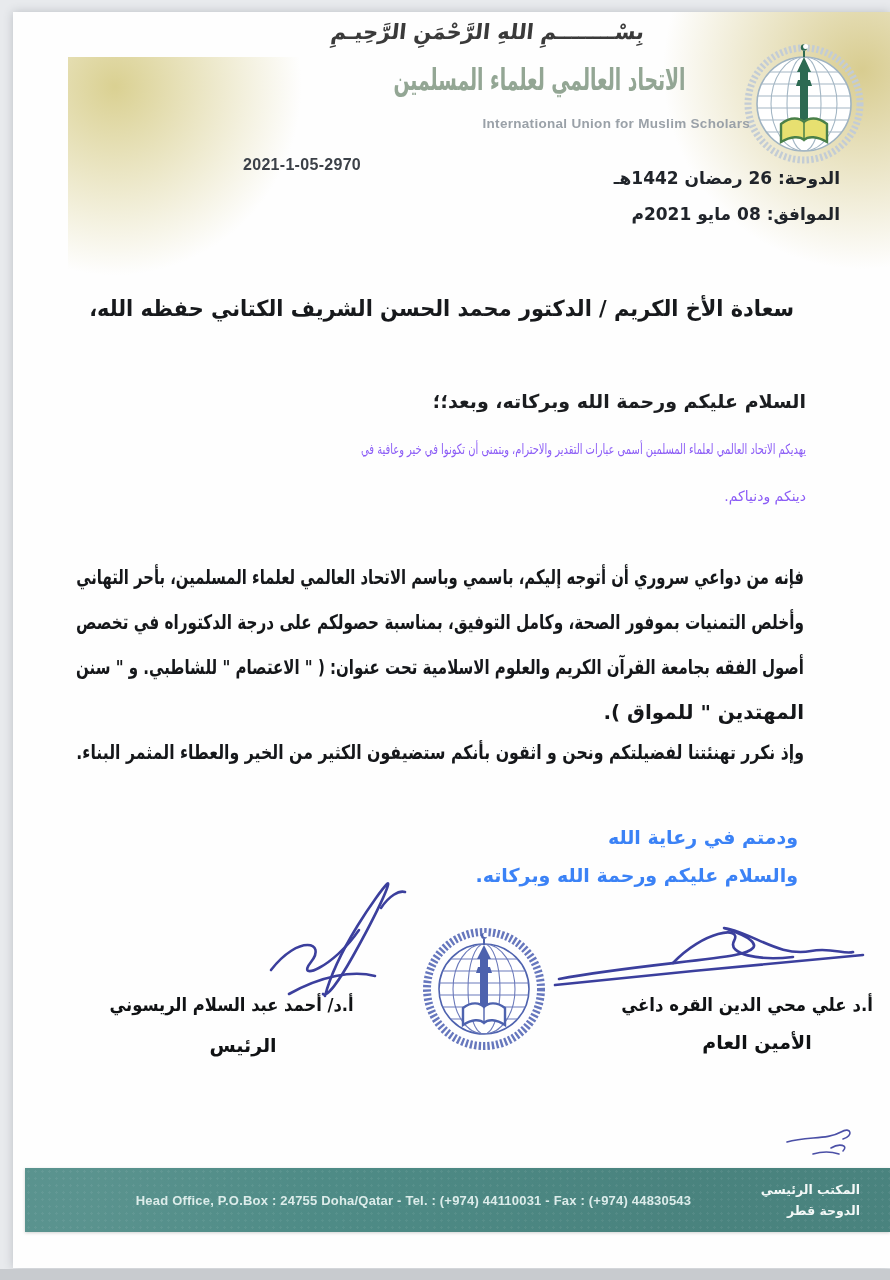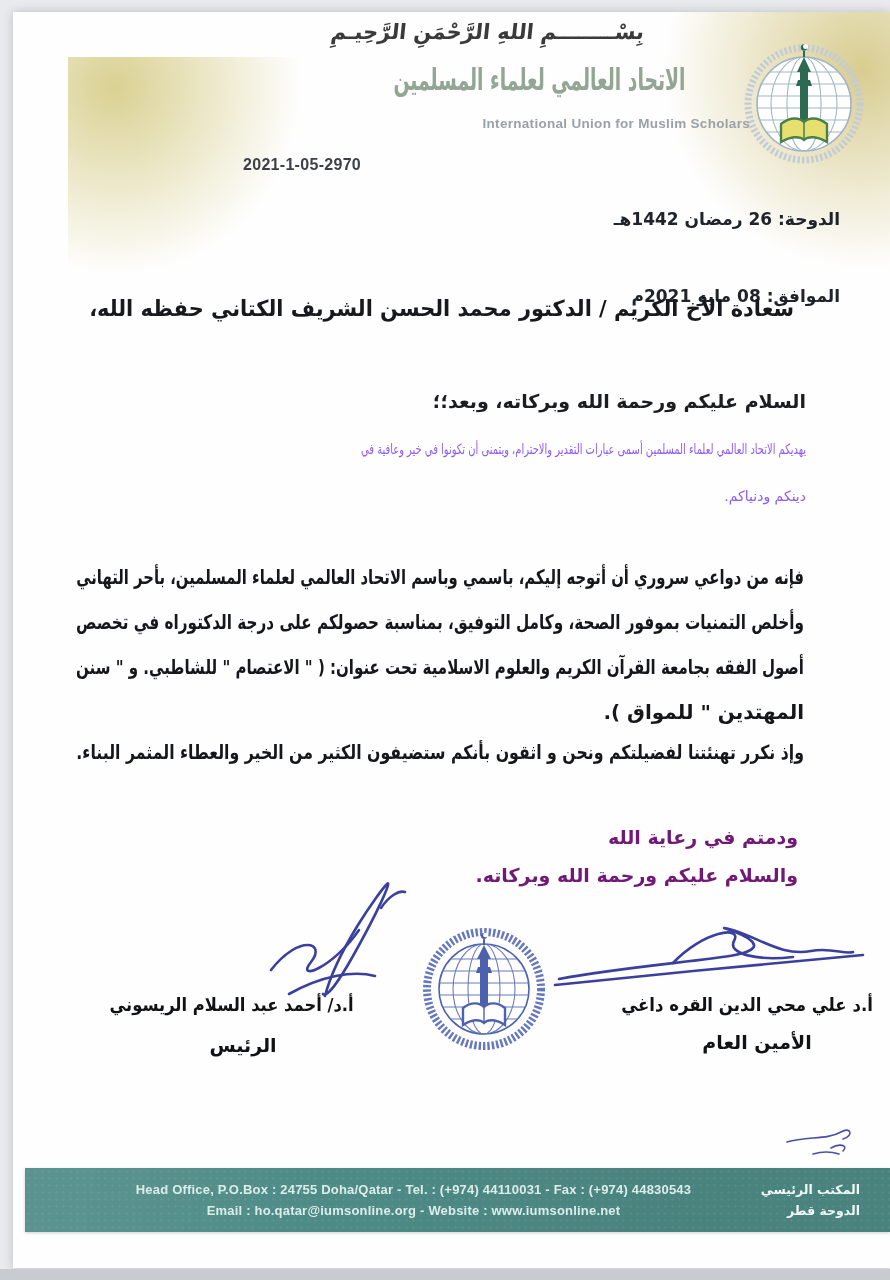--- a/index.html
+++ b/index.html
@@ -27,37 +27,37 @@
     white-space:nowrap; transform:skewX(-6deg); }
 
   .org-ar { right:150px; top:50px; width:292px; text-align:center; white-space:nowrap;
     font-size:30px; font-weight:bold; color:#93a694; text-shadow:0 0 1px #eef2ee; }
   .org-en { right:140px; top:104px; width:312px; text-align:right; white-space:nowrap;
     font-family:"Liberation Sans", sans-serif; font-size:13.5px; font-weight:bold;
     color:#9aa1a8; letter-spacing:.3px; }
 
   .dates { right:50px; top:148px; text-align:right; font-size:17px; font-weight:bold;
     color:#20242a; line-height:36px; }
-  .dates div { white-space:nowrap;margin-top:41px; }
+  .dates div { white-space:nowrap; }
   .refnum { left:230px; top:144px; font-family:"Liberation Sans", sans-serif;
     font-size:16px; font-weight:bold; color:#3c4148; letter-spacing:.3px; }
 
   .salutation { right:96px; top:284px; width:705px; display:flex; direction:rtl;
     gap:52px; font-size:22px; font-weight:bold; color:#17191c; white-space:nowrap; }
 
   .greeting { right:84px; top:378px; width:725px; text-align:right; font-size:19px;
     font-weight:bold; color:#1b1d20; }
   .intro { right:84px; top:414px; width:725px; text-align:right; font-size:14px;
     font-weight:normal; color:#8b5cf6; line-height:47px; }
   .para1 { right:86px; top:543px; width:728px; text-align:right; font-size:20px;
     font-weight:bold; color:#15171a; line-height:45px;margin-left:39px; }
   .para2 { right:86px; top:729px; width:728px; text-align:right; font-size:19.5px;
     font-weight:bold; color:#15171a; }
   .closing { right:92px; top:806px; text-align:right; font-size:19px; font-weight:bold;
-    color:#701a75; line-height:38px; }
+    color:#3b82f6; line-height:38px; }
 
   .fitline, .fitline-c { white-space:nowrap; display:block; }
   .fitline { transform-origin:right center; }
   .fitline-c { transform-origin:center center; }
 
   .sig-name { text-align:center; font-size:18px; font-weight:bold; color:#101214; }
   .sig-title { text-align:center; font-size:19px; font-weight:bold; color:#101214; }
   .sig-r-name  { left:618px; top:982px;  width:252px; }
   .sig-r-title { left:618px; top:1019px; width:252px; }
   .sig-l-name  { left:108px; top:982px;  width:244px; }
@@ -210,21 +210,20 @@
       <g fill="none" stroke="#4a4fa6" stroke-width="1.6" stroke-linecap="round">
         <path d="M4,26 C24,20 44,24 58,16 C68,10 71,20 60,23"></path>
         <path d="M48,32 C56,27 66,29 60,35"></path>
         <path d="M30,38 C40,35 50,36 56,38"></path>
       </g>
     </svg>
 
     <div class="abs band">
       <div class="band-en">
         <div class="fitline-c">Head Office, P.O.Box : 24755 Doha/Qatar - Tel. : (+974) 44110031 - Fax : (+974) 44830543</div>
-        <div class="fitline-c">Email : ho.qatar@iumsonline.org - Website : www.iumsonline.net</div>
       </div>
       <div class="band-ar">
         <div>المكتب الرئيسي</div>
         <div>الدوحة  قطر</div>
       </div>
     </div>
 
   </div>
   <div class="bottom-strip"></div>
 </div>

